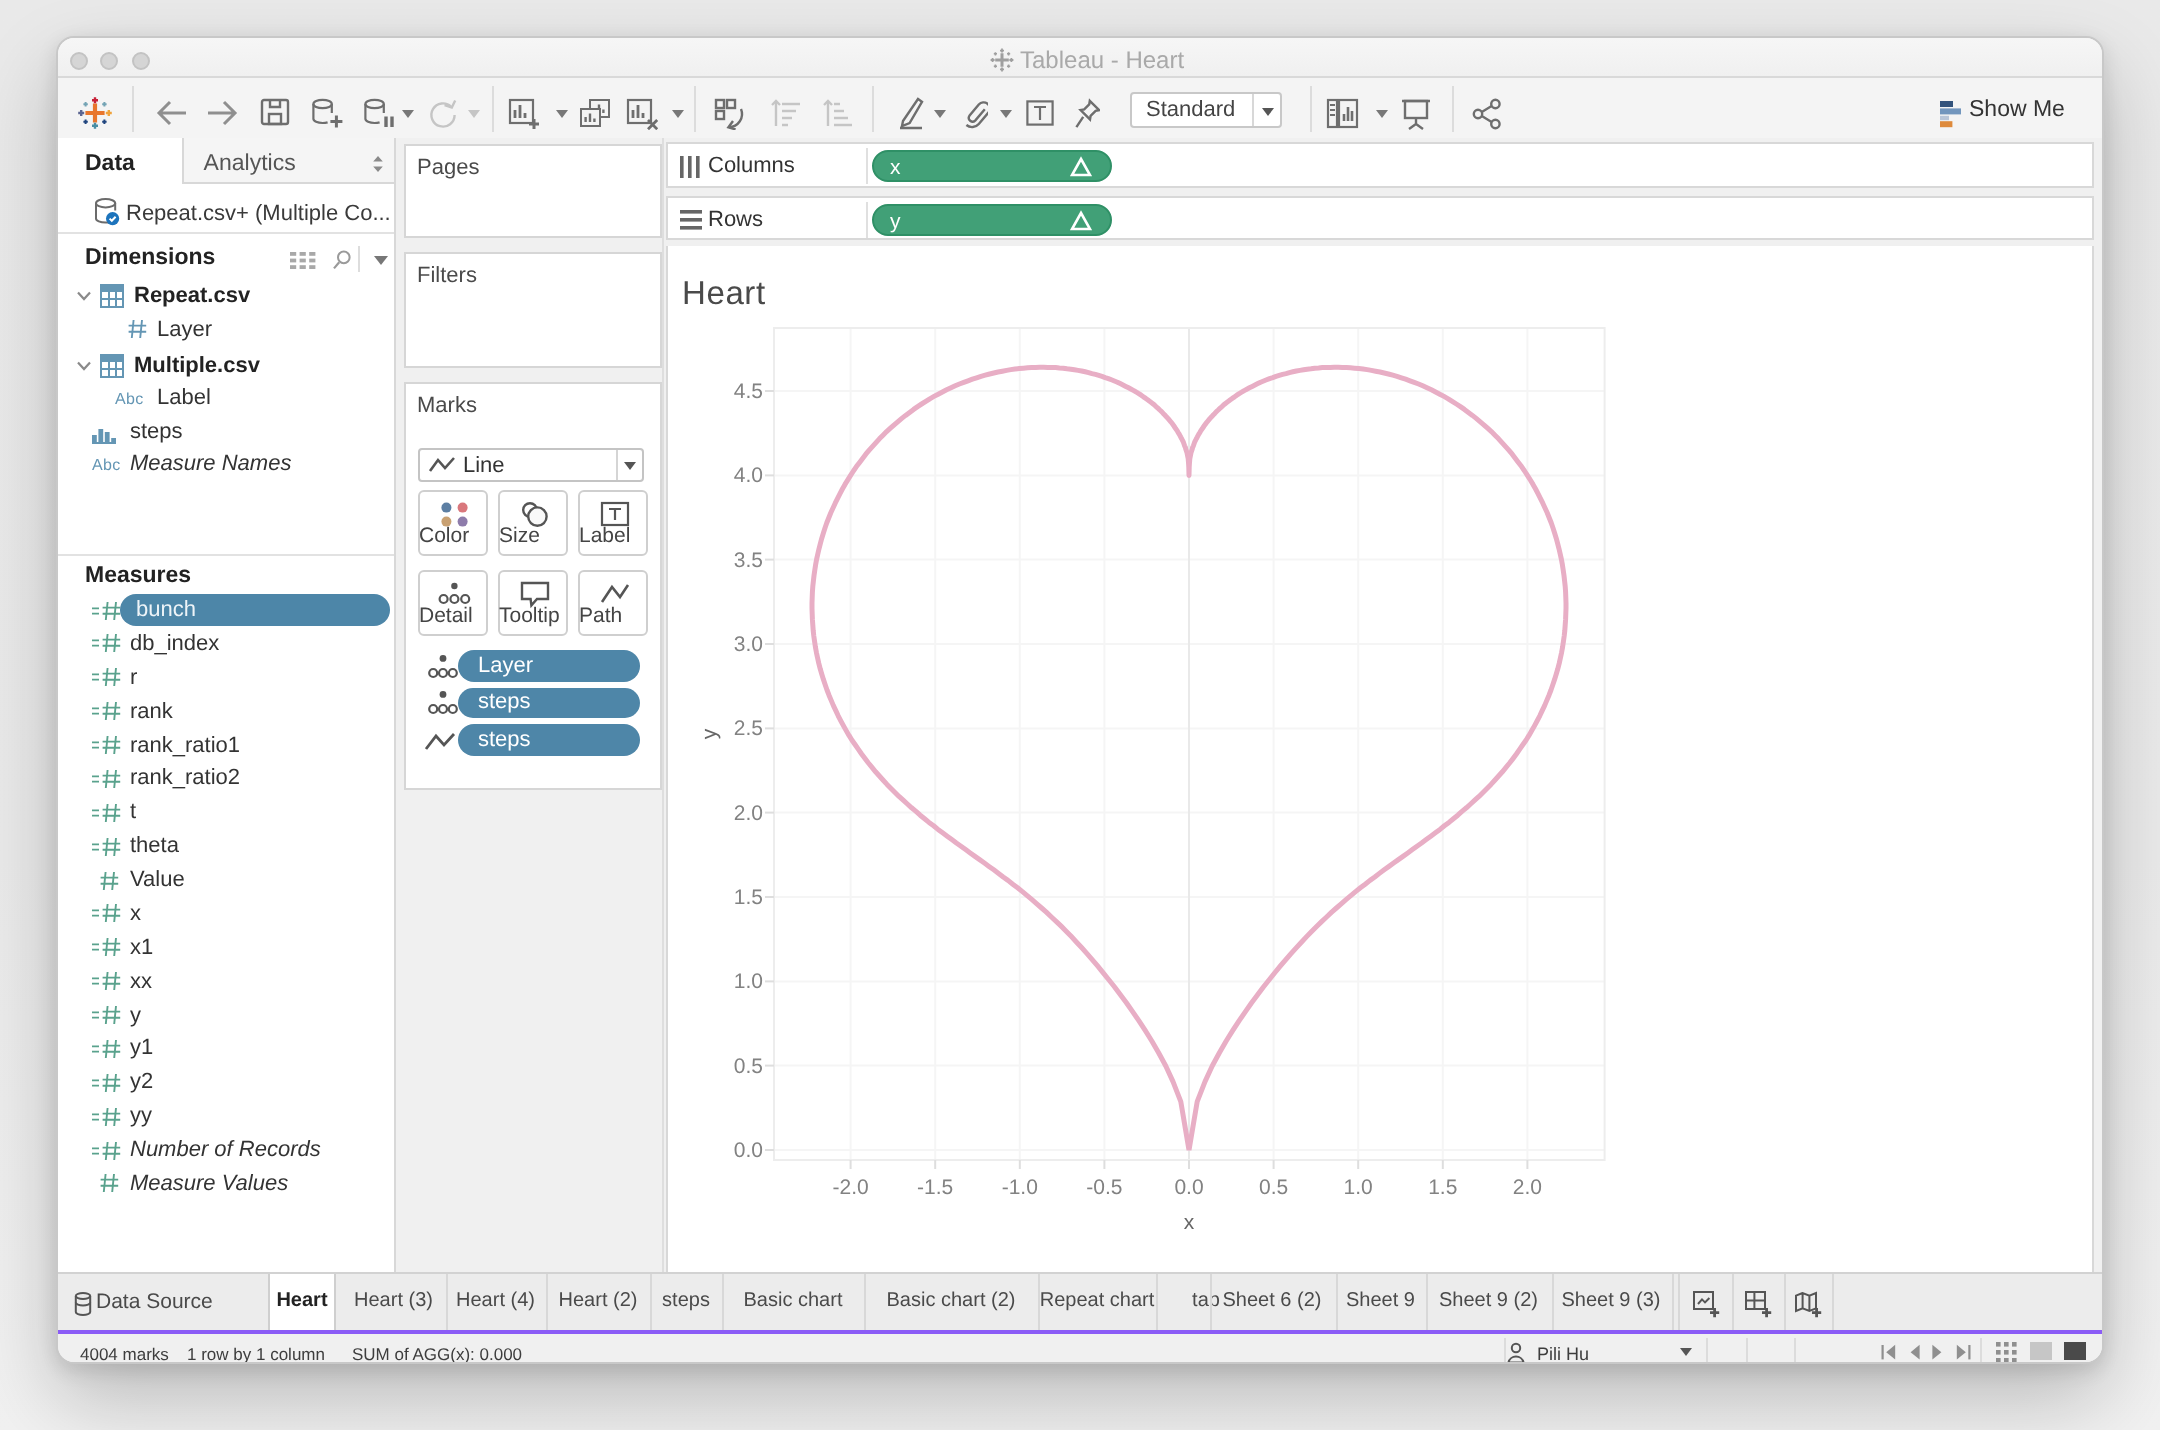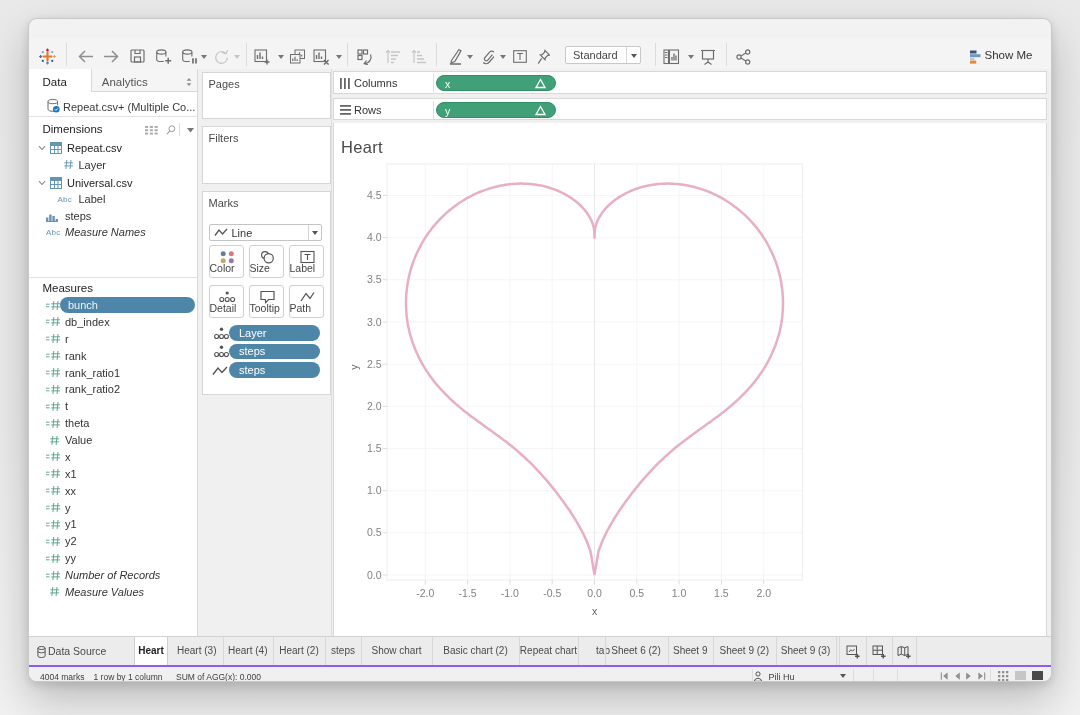--- a/index.html
+++ b/index.html
@@ -23,41 +23,54 @@
 .cardlabel{position:absolute;left:6px;top:5px;font-size:11px;color:#4a4a4a}
 .shelf{position:absolute;left:0.5px;width:714px;height:22.5px;background:#fff;border:1px solid #d8d8d8}
 .shelftxt{position:absolute;left:20.5px;top:5px;font-size:11px;color:#333}
 .gpill{position:absolute;width:119.5px;height:15.5px;border-radius:8px;background:#41a077;border:1px solid #2f9066;color:#fff;font-size:10.5px}
 .gpill span{position:absolute;left:8px;top:1.5px}
 .gpill svg{position:absolute;right:9px;top:2px}
 .sheet{position:absolute;left:0.5px;top:54px;width:714.5px;height:514px;background:#fff;border:1px solid #d8d8d8;border-top:none}
 .sheettitle{position:absolute;left:7.5px;top:15px;font-size:16.5px;color:#4a4a4a;letter-spacing:.3px}
 
 .srow{position:absolute;font-size:11px;color:#333;white-space:nowrap}
-.bold{font-weight:normal;color:#222}
+.bold{font-weight:bold;color:#222}
 .ital{font-style:italic}
 .bluepill{position:absolute;left:31px;top:228.5px;width:135px;height:16px;border-radius:8px;background:#4d86a8;color:#fff;font-size:11px}
 
 .mbtn{position:absolute;width:35.5px;height:33px;background:#fff;border:1px solid #cfcfcf;border-radius:3px}
 .mbtn .lbl{position:absolute;width:100%;text-align:left;bottom:3px;font-size:10.5px;color:#444}
 .mpill{position:absolute;left:26.5px;width:91px;height:15.5px;border-radius:8px;background:#4e86a8;color:#fff;font-size:11px}
 .mpill span{position:absolute;left:10px;top:1.5px}
 
 .tabbar{position:absolute;left:0;top:617px;width:100%;height:29px;background:#ececec;border-top:1px solid #d2d2d2}
 .tab{position:absolute;top:0;height:100%;font-size:10px;color:#4a4a4a;text-align:center;white-space:nowrap}
 .tab span{position:absolute;left:0;width:100%;top:8px}
 .tabsep{position:absolute;top:0;width:1px;height:100%;background:#d8d8d8}
 .activetab{position:absolute;left:105px;top:0;width:34px;height:29px;background:#fff;border-left:1px solid #cfcfcf;border-right:1px solid #cfcfcf;font-size:10px;font-weight:bold;color:#222;text-align:center}
 
 .statusbar{position:absolute;left:0;top:646px;width:100%;height:17px;background:#f0f0f0;border-top:2px solid #8b5cf6}
 .st{position:absolute;top:4.5px;font-size:8.5px;color:#3d3d3d;white-space:nowrap}
 text{font-family:"Liberation Sans",sans-serif}
 </style></head>
 <body>
 <div class="win">
+  <div class="titlebar">
+    <div class="tl" style="left:5.5px"></div>
+      <div class="tl" style="left:21px"></div>
+      <div class="tl" style="left:36.5px"></div>
+    <svg class="abs" style="left:466px;top:4.5px" width="12" height="12" viewBox="0 0 12 12">
+        <g stroke="#9f9f9f" fill="none">
+          <path d="M6 2.6v6.8M2.6 6h6.8" stroke-width="1.5"></path>
+          <path d="M6 0.3v2M5 1.3h2M6 9.7v2M5 10.7h2M0.3 6h2M1.3 5v2M9.7 6h2M10.7 5v2" stroke-width="0.9"></path>
+          <path d="M2.7 2.1v1.6M1.9 2.9h1.6M9.3 2.1v1.6M8.5 2.9h1.6M2.7 8.3v1.6M1.9 9.1h1.6M9.3 8.3v1.6M8.5 9.1h1.6" stroke-width="0.8"></path>
+        </g>
+      </svg>
+    <div class="title">Tableau - Heart</div>
+  </div>
   <div class="toolbar">
       <svg class="abs" style="left:10px;top:8.5px" width="17" height="17" viewBox="0 0 17 17">
         <g fill="none">
           <path d="M8.5 3.7v9.6M3.7 8.5h9.6" stroke="#e8762d" stroke-width="2.1"></path>
           <path d="M8.5 0.6v3M7 2.1h3" stroke="#c72037" stroke-width="1.2"></path>
           <path d="M8.5 13.4v3M7 14.9h3" stroke="#498ea4" stroke-width="1.2"></path>
           <path d="M1.6 7v3M0.1 8.5h3" stroke="#5c6692" stroke-width="1.2"></path>
           <path d="M15.4 7v3M13.9 8.5h3" stroke="#f0a33b" stroke-width="1.2"></path>
           <path d="M3.8 3v2.2M2.7 4.1h2.2" stroke="#73a3b4" stroke-width="1"></path>
           <path d="M13.2 3v2.2M12.1 4.1h2.2" stroke="#73a3b4" stroke-width="1"></path>
@@ -278,21 +291,21 @@
 <svg class="abs" style="left:9px;top:110.5px" width="8" height="6" viewBox="0 0 8 6">
         <path d="M1 1.2L4 4.5L7 1.2" stroke="#8a8a8a" stroke-width="1.1" fill="none"></path>
       </svg>
 <svg class="abs" style="left:21px;top:107.5px" width="12" height="12" viewBox="0 0 12 12">
         <g stroke="#6496b4" fill="none" stroke-width="1">
           <rect x="0.5" y="0.5" width="11" height="11"></rect>
           <path d="M0.5 3.5h11M0.5 7.5h11M4.5 3.5v8M8 3.5v8"></path>
           <rect x="0.5" y="0.5" width="11" height="3" fill="#6496b4" stroke="none"></rect>
         </g>
       </svg>
-<div class="srow bold" style="left:38px;top:107.5px">Universal.csv</div>
+<div class="srow bold" style="left:38px;top:107.5px">Multiple.csv</div>
 <div class="abs" style="left:28.5px;top:126.2px;font-size:8px;color:#6496b4;font-style:normal;letter-spacing:.2px">Abc</div>
 <div class="srow" style="left:49.5px;top:124.2px">Label</div>
 <svg class="abs" style="left:17px;top:142.1px" width="12" height="11" viewBox="0 0 12 11">
         <g fill="#6496b4">
           <rect x="0" y="6.5" width="2.4" height="4"></rect>
           <rect x="3.2" y="3.5" width="2.4" height="7"></rect>
           <rect x="6.4" y="5" width="2.4" height="5.5"></rect>
           <rect x="9.6" y="8" width="2.4" height="2.5"></rect>
         </g>
         <path d="M0 10.5h12" stroke="#6496b4"></path>
@@ -652,21 +665,21 @@
 <div class="tabsep" style="left:244px"></div>
 <div class="tab" style="left:244px;width:52px">
         <span>Heart (2)</span>
       </div>
 <div class="tabsep" style="left:296px"></div>
 <div class="tab" style="left:296px;width:36px">
         <span>steps</span>
       </div>
 <div class="tabsep" style="left:332px"></div>
 <div class="tab" style="left:332px;width:71px">
-        <span>Show chart</span>
+        <span>Basic chart</span>
       </div>
 <div class="tabsep" style="left:403px"></div>
 <div class="tab" style="left:403px;width:87px">
         <span>Basic chart (2)</span>
       </div>
 <div class="tabsep" style="left:490px"></div>
 <div class="tab" style="left:490px;width:59px">
         <span>Repeat chart</span>
       </div>
 <div class="tabsep" style="left:549px"></div>

